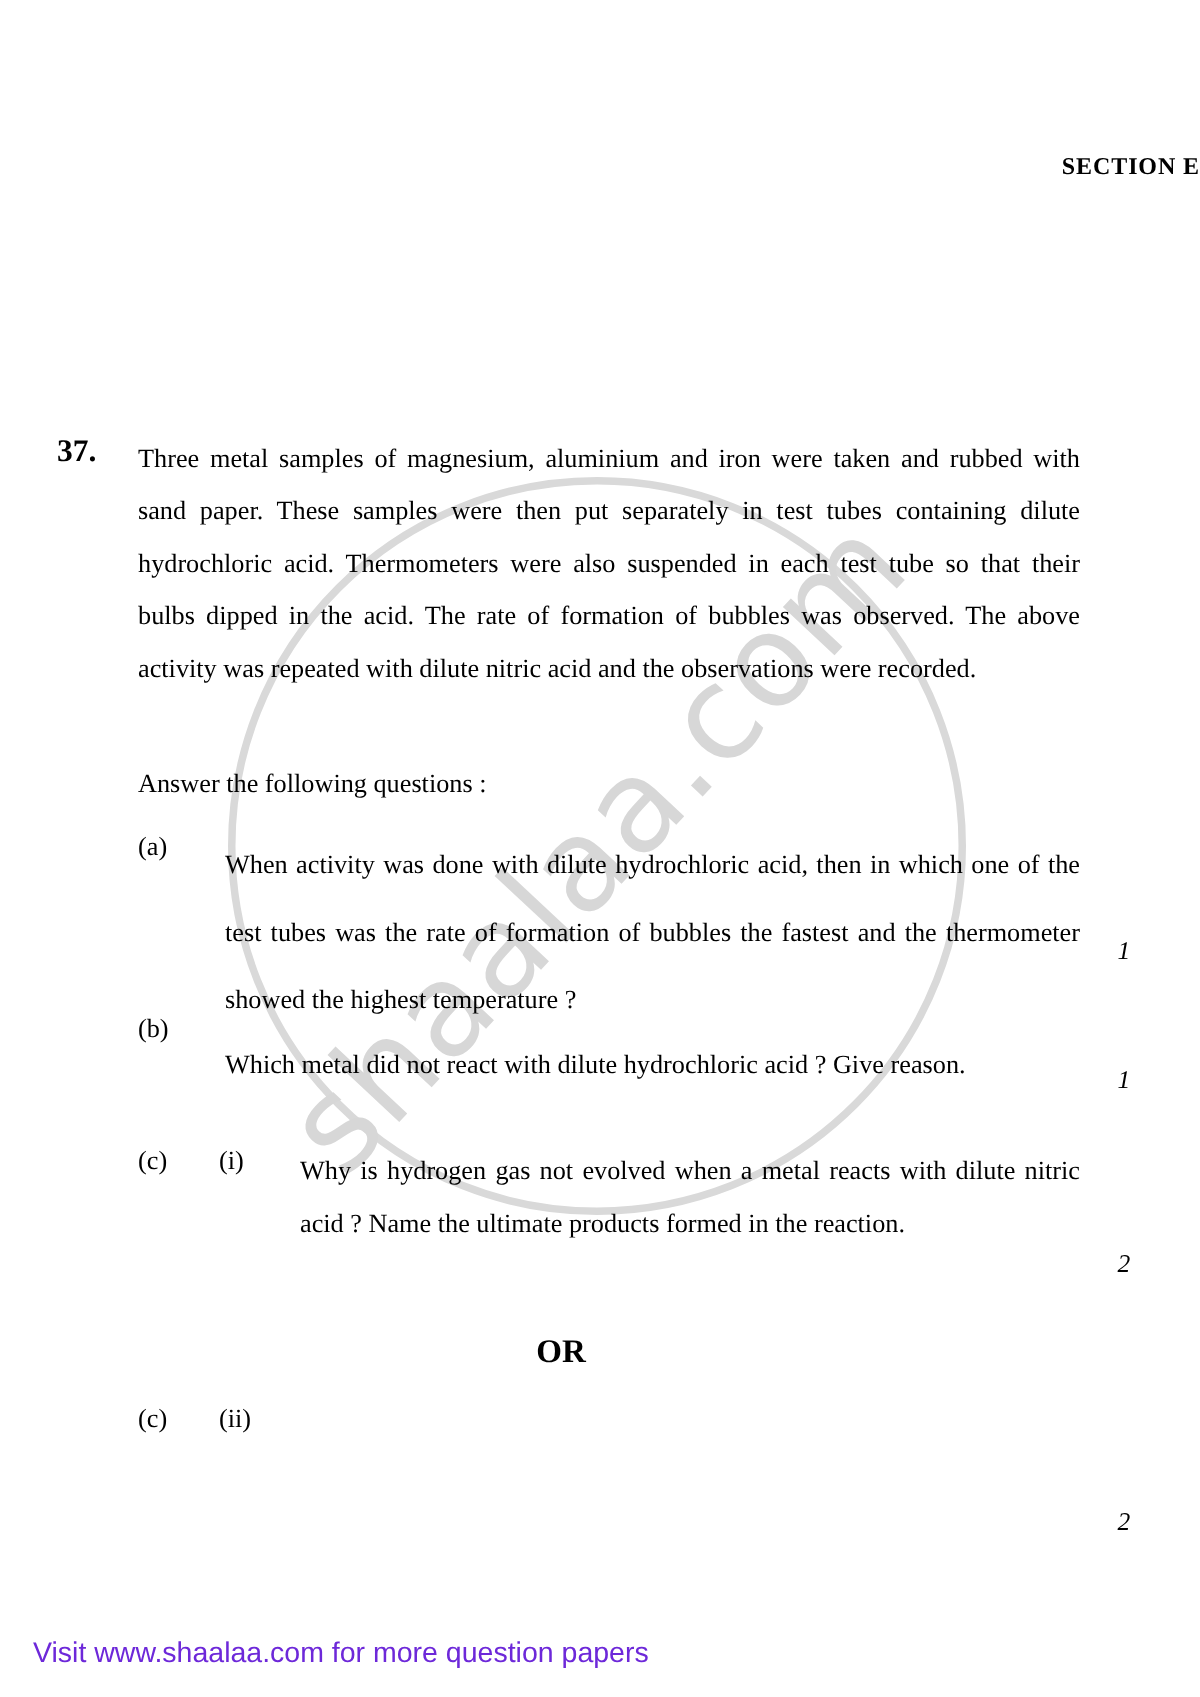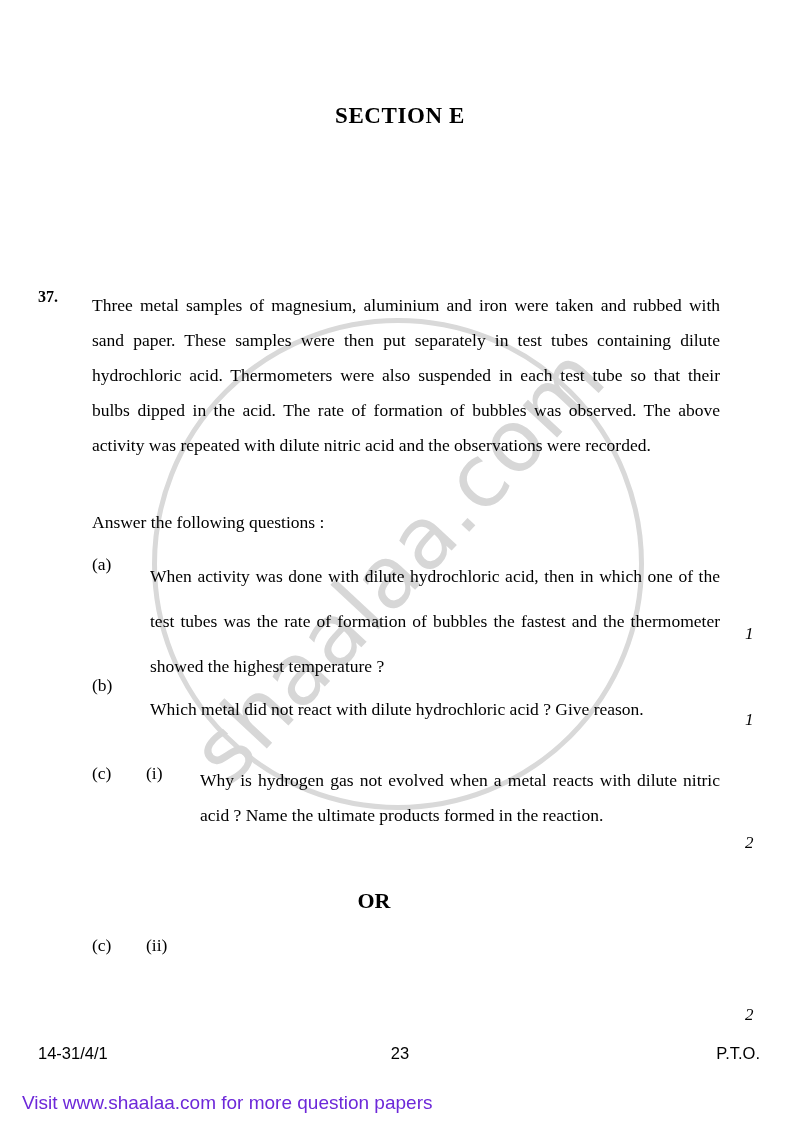--- a/index.html
+++ b/index.html
@@ -61,23 +61,23 @@
     z-index: 2;
     width: 800px;
     height: 1131px;
   }
 
   .section-heading {
     position: absolute;
     left: 0;
     top: 103px;
     width: 800px;
-    text-align: center;
+    text-align: right;
     font-weight: bold;
-    font-size: 23px;
+    font-size: 16px;
     letter-spacing: 0.6px;
   }
 
   .instruction {
     position: absolute;
     left: 38px;
     top: 200px;
     width: 682px;
     font-style: italic;
     font-size: 17.5px;
@@ -94,21 +94,21 @@
   }
   .q-row {
     position: relative;
     width: 800px;
   }
 
   .q-num {
     position: absolute;
     left: 38px;
     font-weight: bold;
-    font-size: 16px;
+    font-size: 21px;
   }
   .q-body {
     position: absolute;
     left: 92px;
     width: 628px;
     font-size: 17.5px;
     line-height: 35px;
     text-align: justify;
     text-align-last: left;
   }
@@ -239,21 +239,16 @@
   <div class="or-divider">OR</div>
 
   <div class="q-block" style="top:935px;">
     <div class="q-row" style="height:105px;">
       <div class="sub-label" style="top:0;">(c)</div>
       <div class="sub-label2" style="top:0;text-align:center;">(ii)</div>
       <div class="marks" style="top:70px;">2</div>
     </div>
   </div>
 
-  <div class="footer">
-    <span class="code">14-31/4/1</span>
-    <span class="pageno">23</span>
-    <span class="pto">P.T.O.</span>
-  </div>
 
   <div class="banner">Visit www.shaalaa.com for more question papers</div>
 
 </div>
 
 </body></html>

